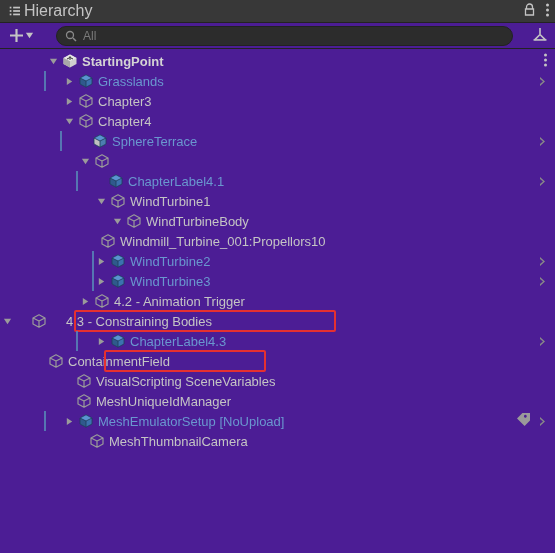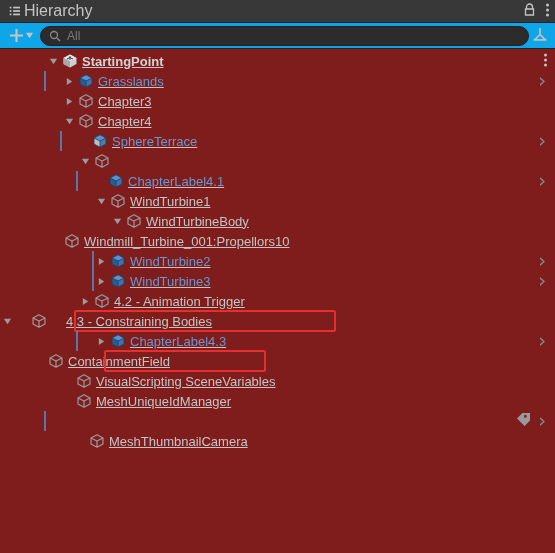--- a/index.html
+++ b/index.html
@@ -36,24 +36,24 @@
     color: #C4C4C4;
     font-size: 16px;
   }
   .tab-icon-svg { width:12px; height:12px; }
   .tabbar-spacer { flex:1; }
   .tabbar-right { display:flex; align-items:center; gap:10px; padding-right:6px; }
   .toolbar {
     display:flex;
     align-items:center;
     height: 26px;
-    background: #0ea5e9;
+    background: #4c1d95;
     border-bottom: 1px solid #232323;
     padding: 0 4px;
-    gap:0;
+    gap:16px;
   }
   .add-btn {
     display:flex;
     align-items:center;
     gap:2px;
     padding: 2px 6px;
     border-radius:3px;
   }
   .search {
     flex:1;
@@ -72,22 +72,21 @@
     border: none;
     outline: none;
     color: #C4C4C4;
     font-size: 12px;
   }
   .search input::placeholder { color: #7a7a7a; }
   .tree {
     flex:1;
     overflow:auto;
     padding-top:2px;
-    background: #7f1d1d;
-    text-decoration: underline;
+    background: #4c1d95;
   }
   .row {
     display:flex;
     align-items:center;
     height:20px;
     position:relative;
     padding-right:8px;
   }
   .row .content {
     display:flex;
@@ -389,21 +388,21 @@
       <span class="cube">
             <svg viewBox="0 0 14 14">
               <use href="#cube-outline"></use>
             </svg>
           </span>
       <span class="label gray">WindTurbineBody</span>
     </div>
   </div>
 
   <div class="row">
-    <div class="content" style="padding-left:64px;">
+    <div class="content" style="padding-left:100px;">
       <span class="cube">
             <svg viewBox="0 0 14 14">
               <use href="#cube-outline"></use>
             </svg>
           </span>
       <span class="label gray">Windmill_Turbine_001:Propellors10</span>
     </div>
   </div>
 
   <div class="row">
@@ -534,20 +533,33 @@
             <svg viewBox="0 0 14 14">
               <use href="#cube-outline"></use>
             </svg>
           </span>
       <span class="label gray">MeshUniqueIdManager</span>
     </div>
   </div>
 
   <div class="row">
     <span class="guide" style="left:44px;"></span>
+    <div class="content" style="padding-left:62px;">
+      <span class="foldout">
+            <svg viewBox="0 0 10 10">
+              <use href="#tri-right"></use>
+            </svg>
+          </span>
+      <span class="cube">
+            <svg viewBox="0 0 14 14">
+              <use href="#cube-blue"></use>
+            </svg>
+          </span>
+      <span class="label prefab">MeshEmulatorSetup [NoUpload]</span>
+    </div>
     <div class="row-right">
       <span><svg width="13" height="13" viewBox="0 0 12 12">
               <use href="#tag"></use>
             </svg></span>
       <span class="chev-right"><svg viewBox="0 0 9 9">
               <use href="#chevR"></use>
             </svg></span>
     </div>
   </div>
 

